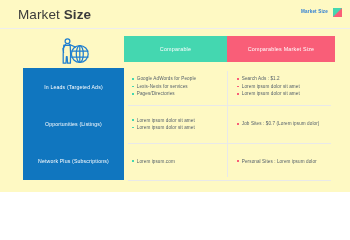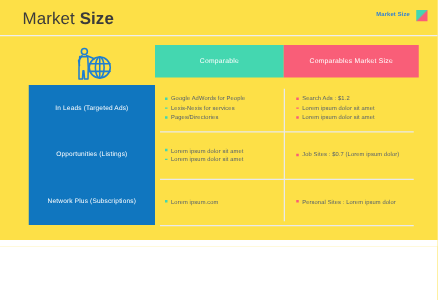--- a/index.html
+++ b/index.html
@@ -13,21 +13,21 @@
     font-family: "Liberation Sans", sans-serif;
     overflow: hidden;
     position: relative;
   }
 
   #slide {
     position: absolute;
     left: 0; top: 0;
     width: 350px;
     height: 197px;
-    background: #fde047;
+    background: #fef9c3;
     box-sizing: border-box;
   }
 
   
   #header {
     position: absolute;
     left: 0; top: 0;
     width: 350px;
     height: 29px;
   }

